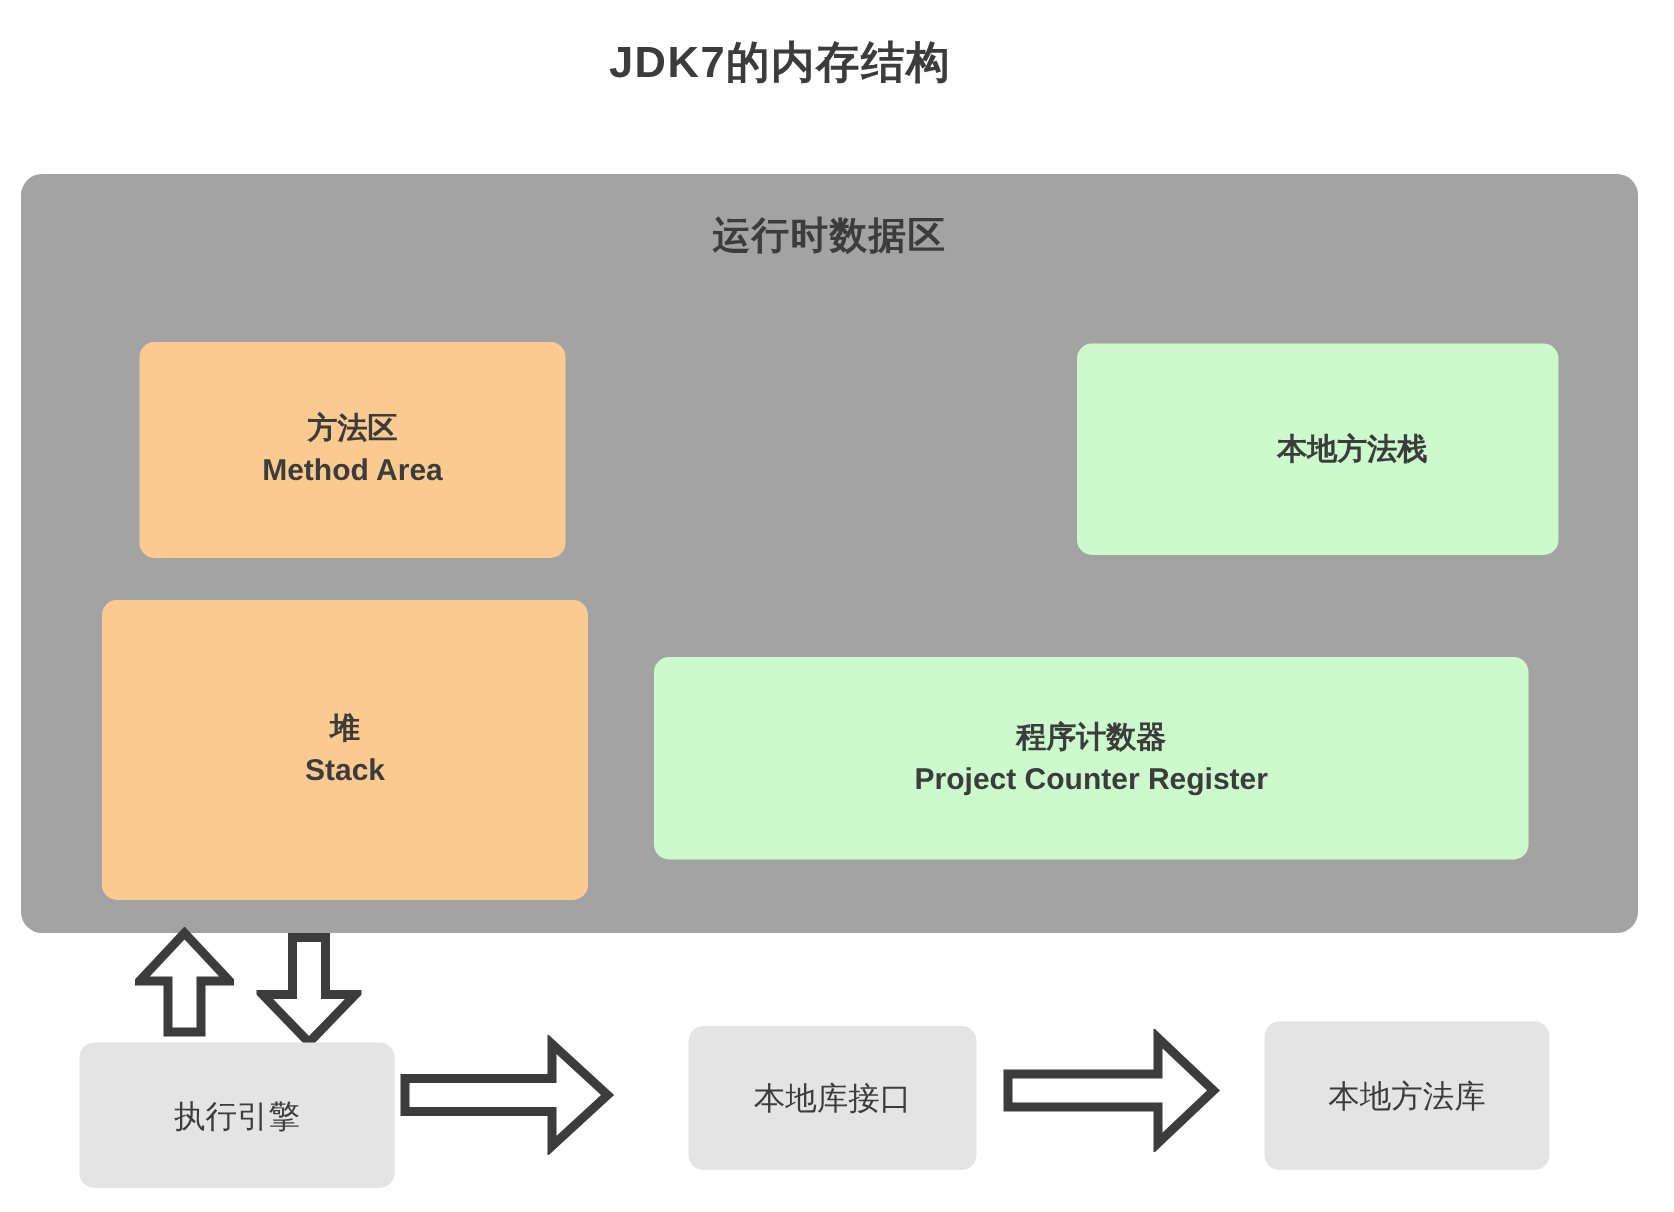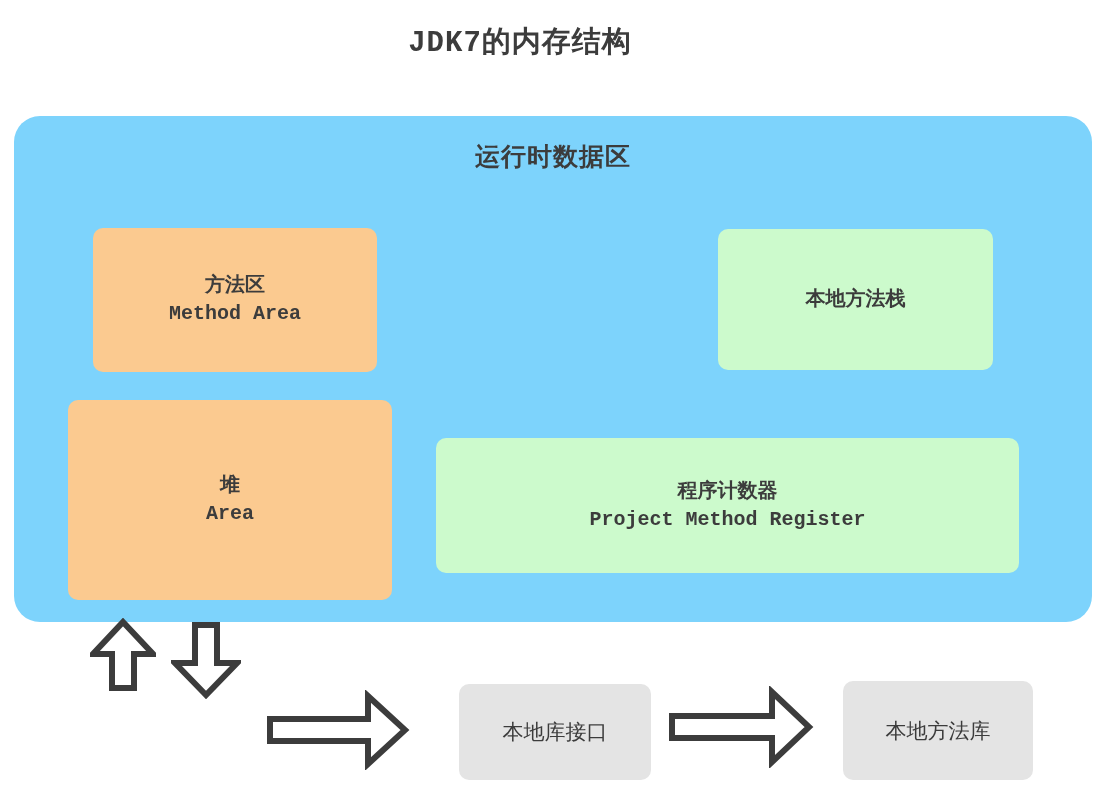--- a/index.html
+++ b/index.html
@@ -1,54 +1,54 @@
 <!DOCTYPE html>
 <html><head>
 <meta charset="utf-8">
 <style>
   html,body{margin:0;padding:0;background:#ffffff;}
   #canvas{
     position:relative;
     width:1116px;height:808px;
     background:#ffffff;
-    font-family:Liberation Mono, monospace;
+    font-family:Liberation Sans, sans-serif;
     color:#3c3c3c;
     overflow:hidden;
   }
   .main-title{
     position:absolute;left:0;top:22px;width:1040px;
     text-align:center;
     font-size:29px;font-weight:bold;color:#3c3c3c;
     letter-spacing:1px;
   }
   .runtime-area{
     position:absolute;left:14px;top:116px;
     width:1078px;height:506px;
-    background:#7dd3fc;border-radius:26px;
+    background:#a3a3a3;border-radius:14px;
   }
   .runtime-title{
     position:absolute;left:0;top:24px;width:100%;
     text-align:center;
     font-size:25px;font-weight:bold;color:#3c3c3c;
     letter-spacing:1px;
   }
   .mem-box{
     position:absolute;
     border-radius:10px;
     display:flex;flex-direction:column;
     align-items:center;justify-content:center;
     text-align:center;
     font-size:20px;font-weight:bold;color:#3c3c3c;
     line-height:28px;
   }
   .orange{background:#fbca90;text-align:right;}
   .green{background:#ccfacc;}
   .box-method-area{left:79px;top:112px;width:284px;height:144px;}
   .box-vm-stack{left:427px;top:119px;width:226px;height:130px;}
-  .box-native-stack{left:704px;top:113px;width:275px;height:141px;}
+  .box-native-stack{left:704px;top:113px;width:275px;height:141px;padding-left:46px;}
   .box-native-stack .en-label{max-width:170px;}
   .box-heap{left:54px;top:284px;width:324px;height:200px;}
   .box-pc{left:422px;top:322px;width:583px;height:135px;}
   .gray-box{
     position:absolute;
     background:#e4e4e4;border-radius:10px;
     display:flex;align-items:center;justify-content:center;
     font-size:21px;font-weight:normal;color:#3c3c3c;
   }
   .box-exec{left:53px;top:695px;width:210px;height:97px;}
@@ -76,41 +76,44 @@
       <span class="en-label">Method Area</span>
     </div>
 
 
     <div class="mem-box green box-native-stack">
       <span class="zh-label">本地方法栈</span>
     </div>
 
     <div class="mem-box orange box-heap">
       <span class="zh-label">堆</span>
-      <span class="en-label">Area</span>
+      <span class="en-label">Stack</span>
     </div>
 
     <div class="mem-box green box-pc">
       <span class="zh-label">程序计数器</span>
-      <span class="en-label">Project Method Register</span>
+      <span class="en-label">Project Counter Register</span>
     </div>
   </div>
 
   <div class="arrow arrow-up">
     <svg width="66" height="74" viewBox="0 0 66 74">
       <polygon points="33,4 63,36 44,36 44,70 22,70 22,36 3,36" fill="#ffffff" stroke="#3c3c3c" stroke-width="6" stroke-linejoin="miter"></polygon>
     </svg>
   </div>
 
   <div class="arrow arrow-down">
     <svg width="70" height="78" viewBox="0 0 70 78">
       <polygon points="35,74 4,42 24,42 24,4 46,4 46,42 66,42" fill="#ffffff" stroke="#3c3c3c" stroke-width="6" stroke-linejoin="miter"></polygon>
     </svg>
   </div>
 
+  <div class="gray-box box-exec">
+    <span>执行引擎</span>
+  </div>
 
   <div class="arrow arrow-right-1">
     <svg width="144" height="80" viewBox="0 0 144 80">
       <polygon points="4,29 102,29 102,6 139,40 102,74 102,51 4,51" fill="#ffffff" stroke="#3c3c3c" stroke-width="6" stroke-linejoin="miter"></polygon>
     </svg>
   </div>
 
   <div class="gray-box box-nli">
     <span>本地库接口</span>
   </div>

